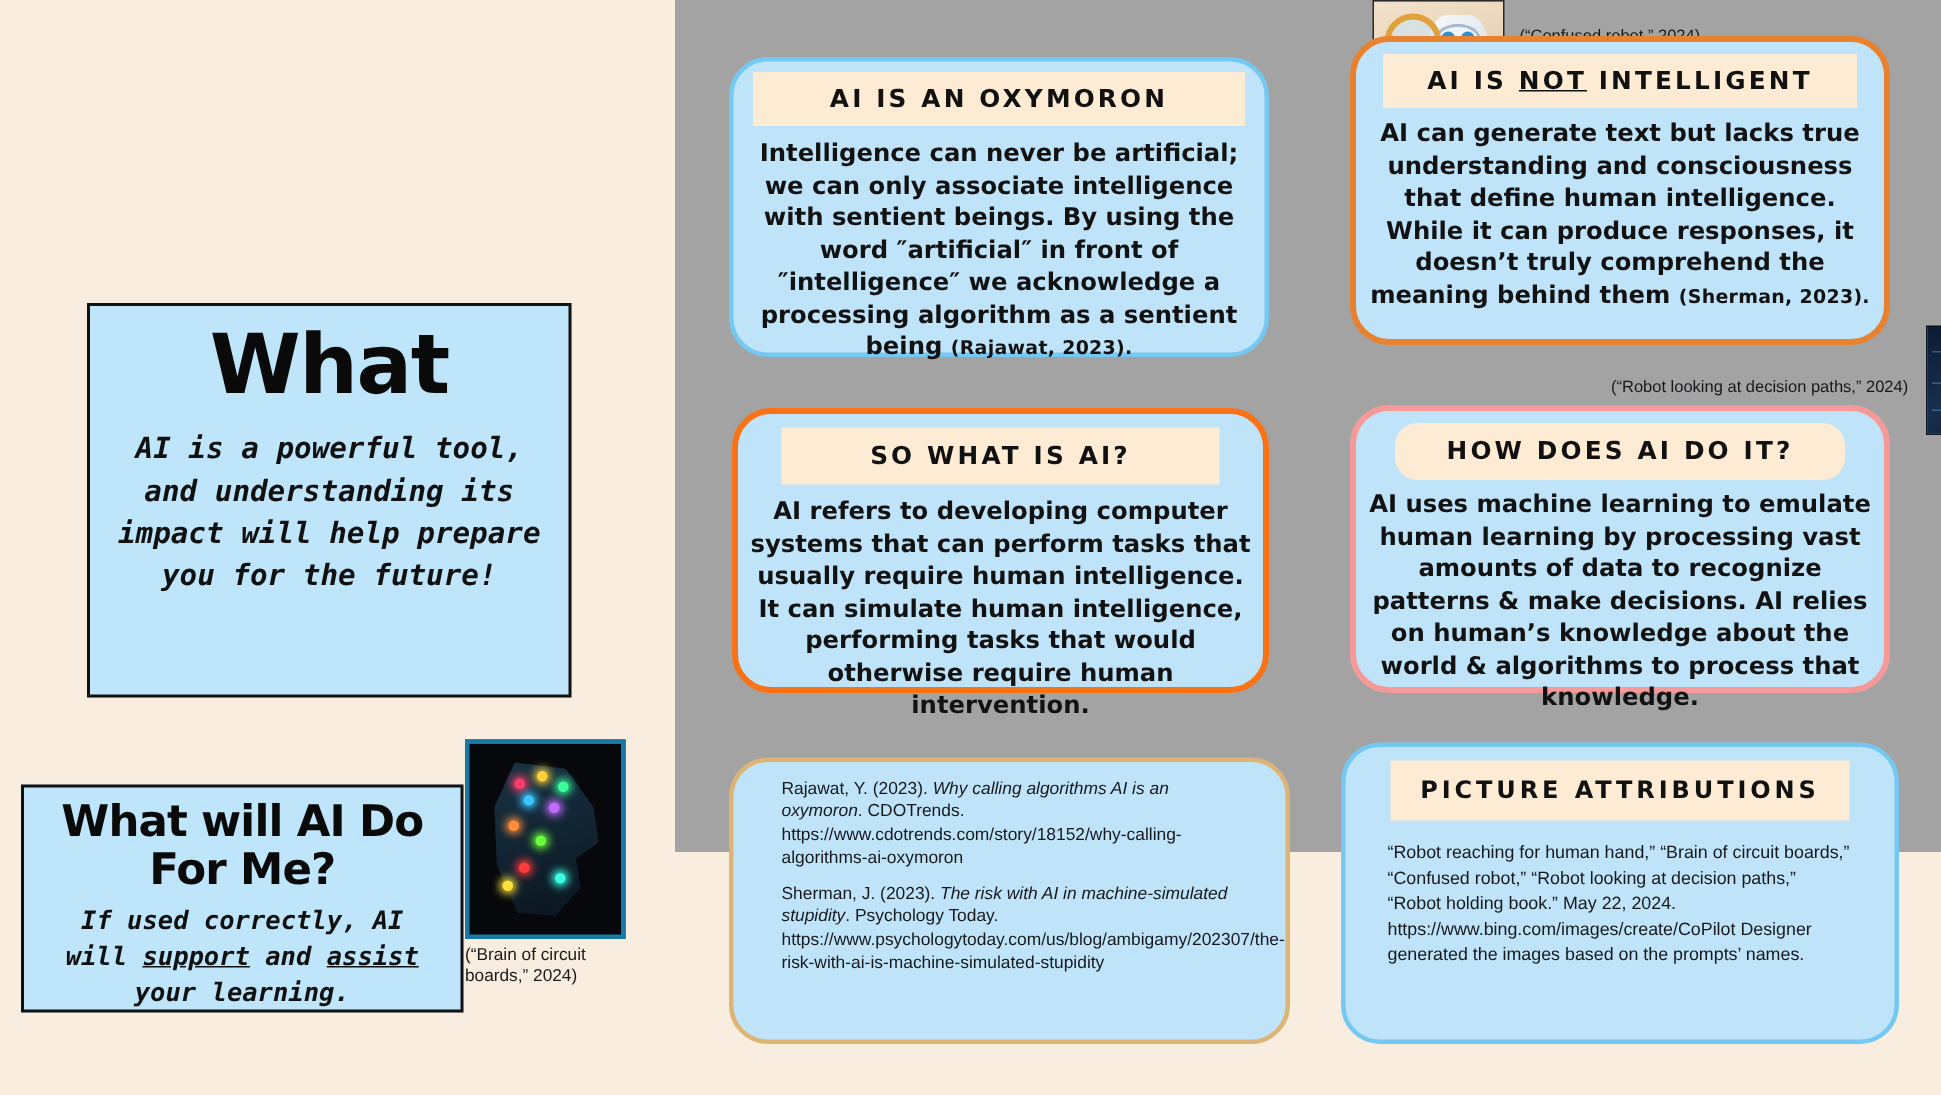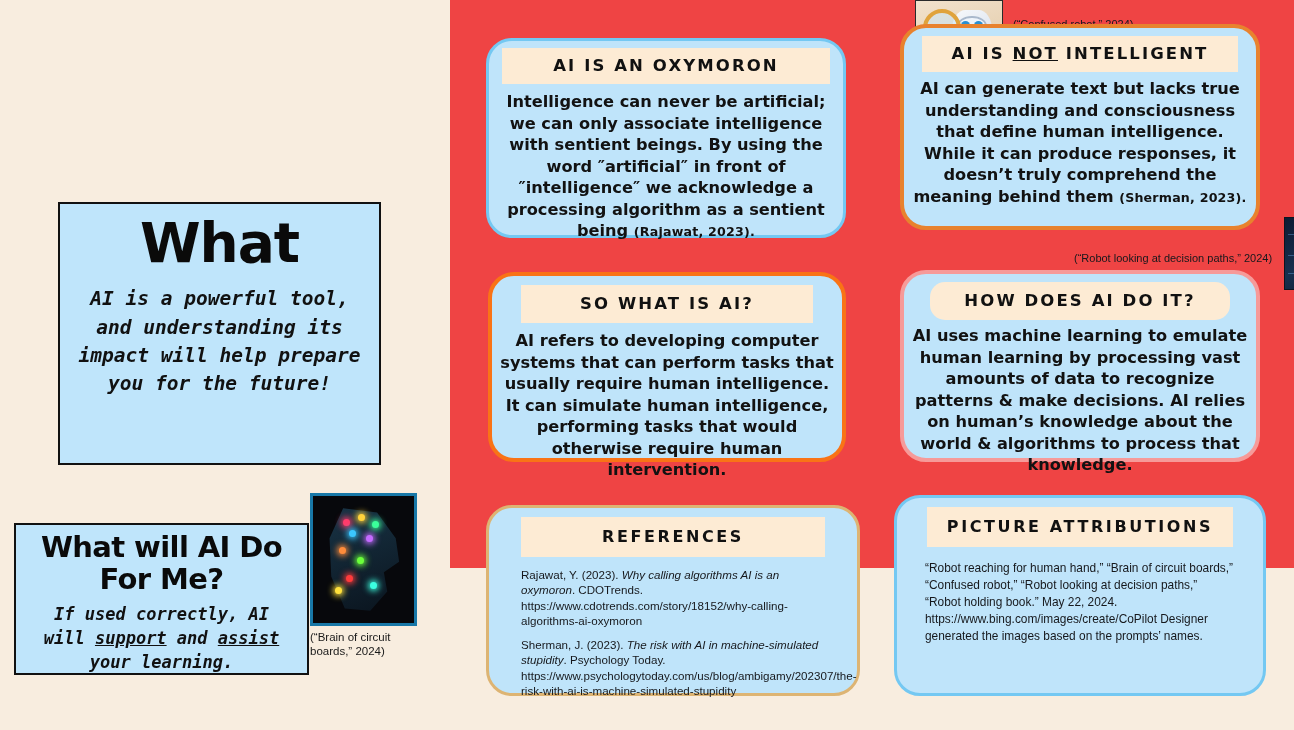--- a/index.html
+++ b/index.html
@@ -5,21 +5,21 @@
   html,body{margin:0;padding:0;}
   body{
     width:1294px;height:730px;overflow:hidden;
     font-family:"Liberation Sans", sans-serif;
     background:#f8eddf;
   }
   .poster{position:relative;width:1294px;height:730px;}
 
   
   .left-panel{position:absolute;left:0;top:0;width:450px;height:730px;background:#f8eddf;}
-  .right-panel{position:absolute;left:450px;top:0;width:844px;height:568px;background:#ef4444;}
+  .right-panel{position:absolute;left:450px;top:0;width:844px;height:568px;background:#a3a3a3;}
 
   
   .hero-figure{position:absolute;left:107px;top:32px;width:238px;}
   .hero-img{
     width:238px;height:133px;border:3px solid #57b7ef;box-sizing:border-box;
     background:
       radial-gradient(circle at 22% 32%, rgba(120,200,255,.95) 0 6%, rgba(20,60,120,0) 36%),
       radial-gradient(circle at 55% 55%, rgba(160,225,255,.85) 0 4%, rgba(20,60,120,0) 30%),
       radial-gradient(circle at 78% 20%, rgba(255,120,90,.55) 0 2%, rgba(10,20,50,0) 16%),
       radial-gradient(circle at 88% 70%, rgba(255,140,110,.45) 0 2%, rgba(10,20,50,0) 16%),
@@ -242,21 +242,20 @@
       <div class="card-banner">SO WHAT IS AI?</div>
       <div class="card-body">AI refers to developing computer systems that can perform tasks that usually require human intelligence. It can simulate human intelligence, performing tasks that would otherwise require human intervention.</div>
     </div>
 
     <div class="card" id="card-howdoes">
       <div class="card-banner">HOW DOES AI DO IT?</div>
       <div class="card-body">AI uses machine learning to emulate human learning by processing vast amounts of data to recognize patterns &amp; make decisions. AI relies on human’s knowledge about the world &amp; algorithms to process that knowledge.</div>
     </div>
 
     <div class="card" id="card-references">
-      <div class="card-banner">REFERENCES</div>
       <div class="ref-list">
         <div class="ref-entry"><span>Rajawat, Y. (2023). </span><span class="ital">Why calling algorithms AI is an oxymoron</span><span>. CDOTrends. https://www.cdotrends.com/story/18152/why-calling-algorithms-ai-oxymoron</span></div>
         <div class="ref-entry"><span>Sherman, J. (2023). </span><span class="ital">The risk with AI in machine-simulated stupidity</span><span>. Psychology Today. https://www.psychologytoday.com/us/blog/ambigamy/202307/the-risk-with-ai-is-machine-simulated-stupidity</span></div>
       </div>
     </div>
 
     <div class="card" id="card-attrib">
       <div class="card-banner">PICTURE ATTRIBUTIONS</div>
       <div class="attrib-text">“Robot reaching for human hand,” “Brain of circuit boards,” “Confused robot,” “Robot looking at decision paths,” “Robot holding book.” May 22, 2024. https://www.bing.com/images/create/CoPilot Designer generated the images based on the prompts’ names.</div>
     </div>

